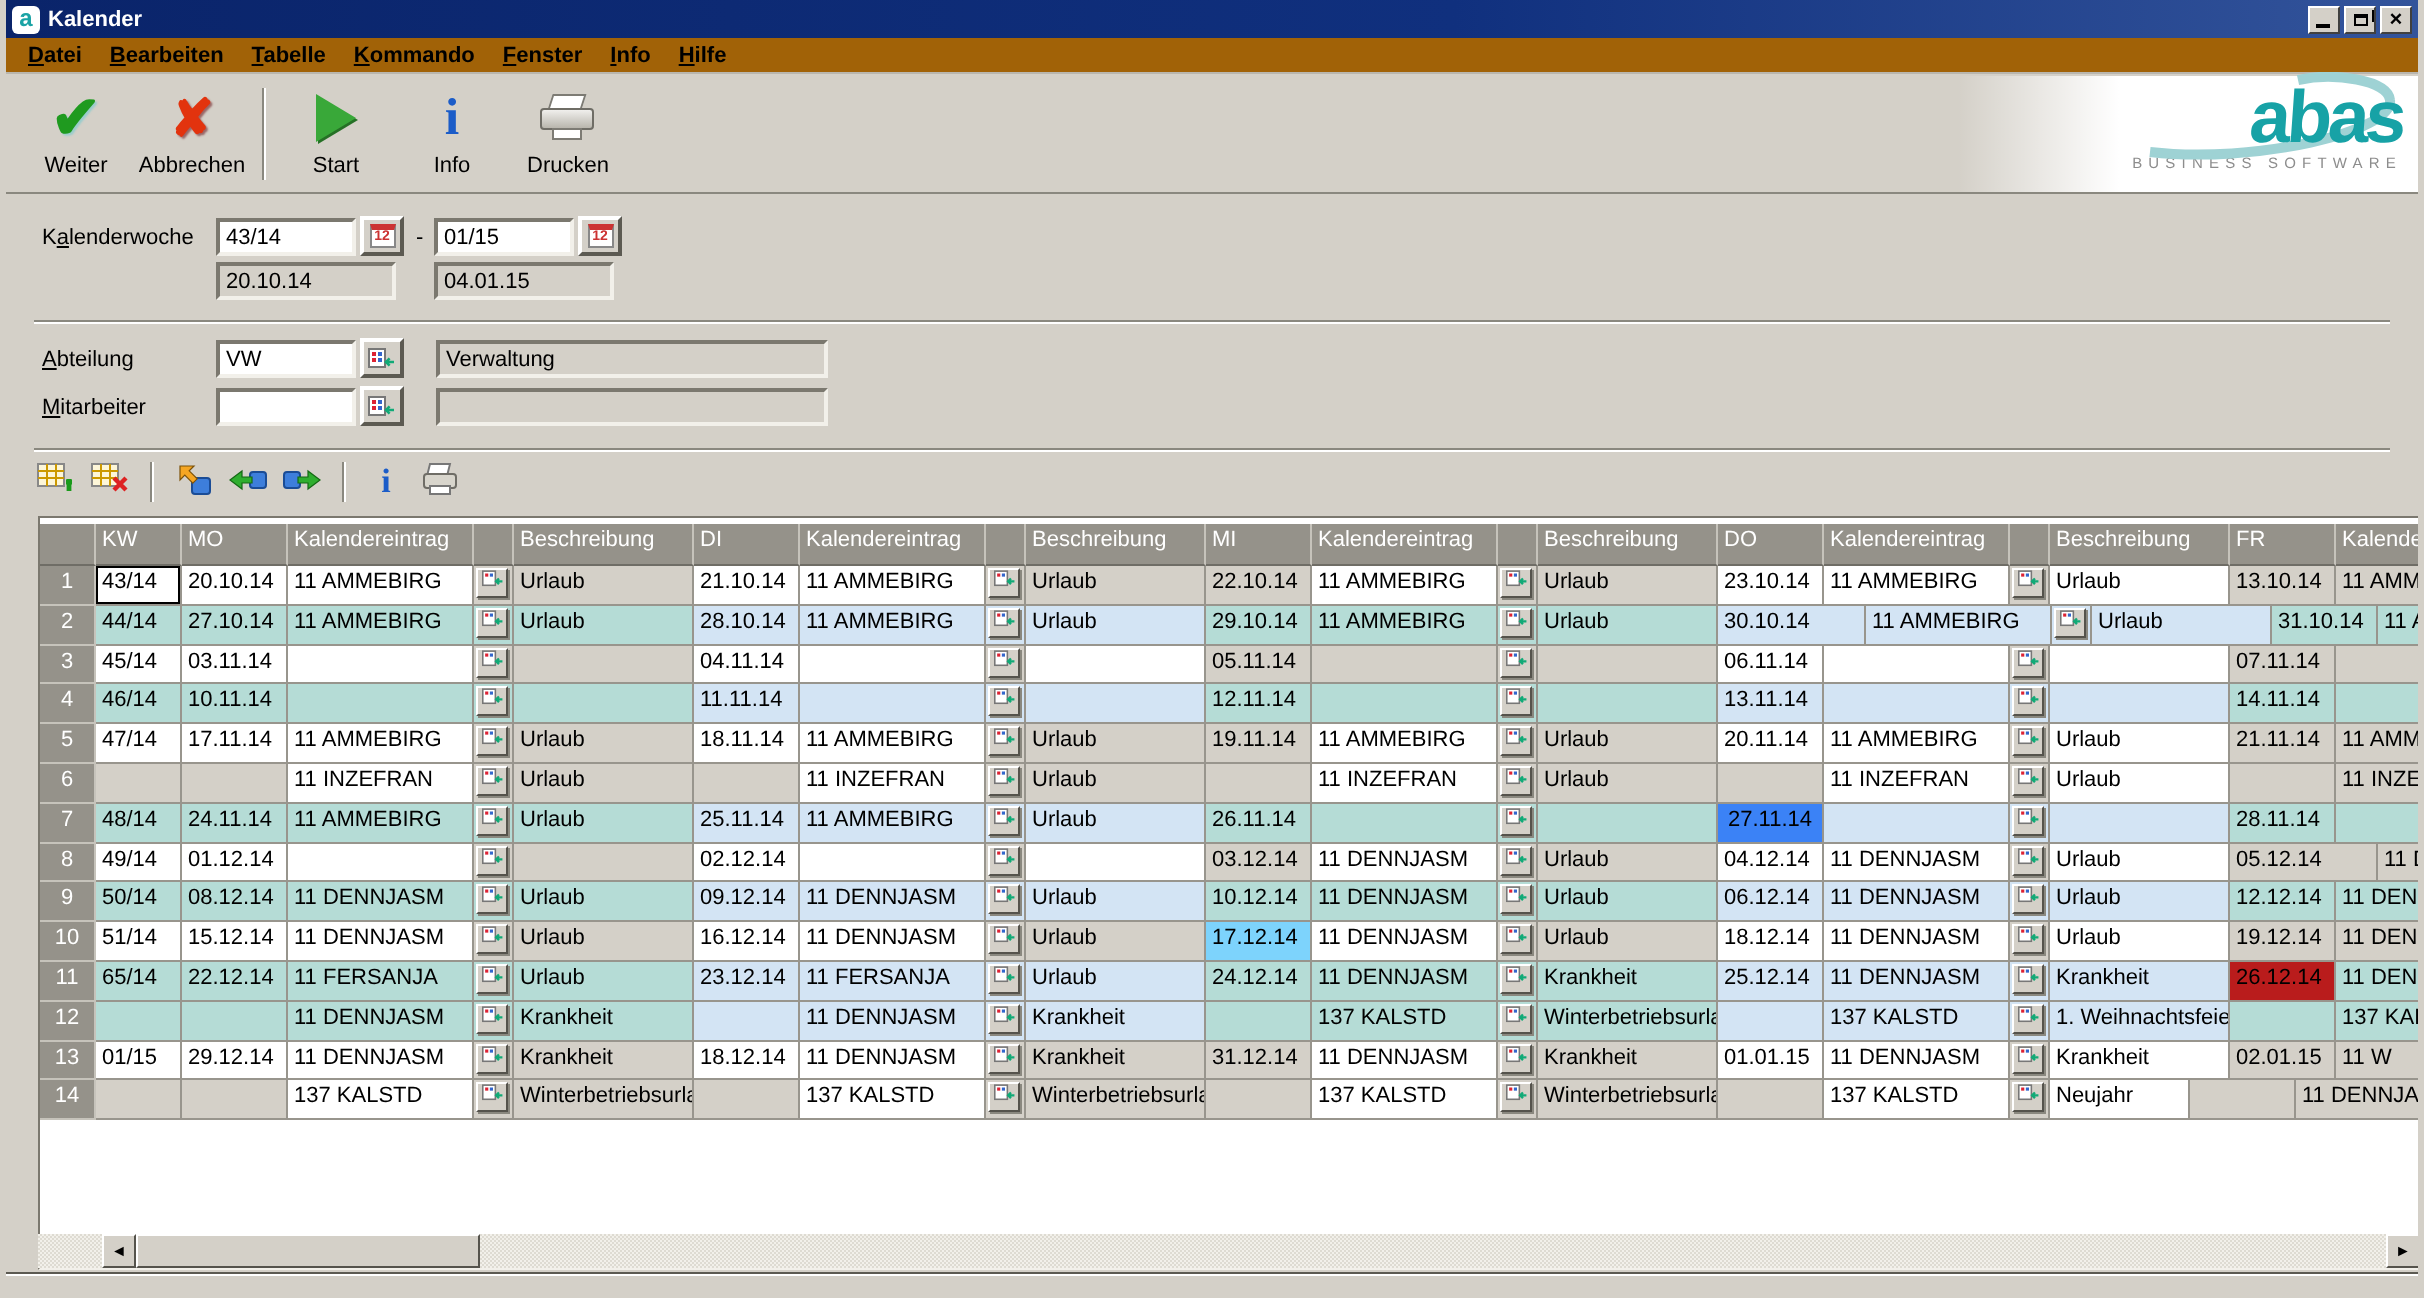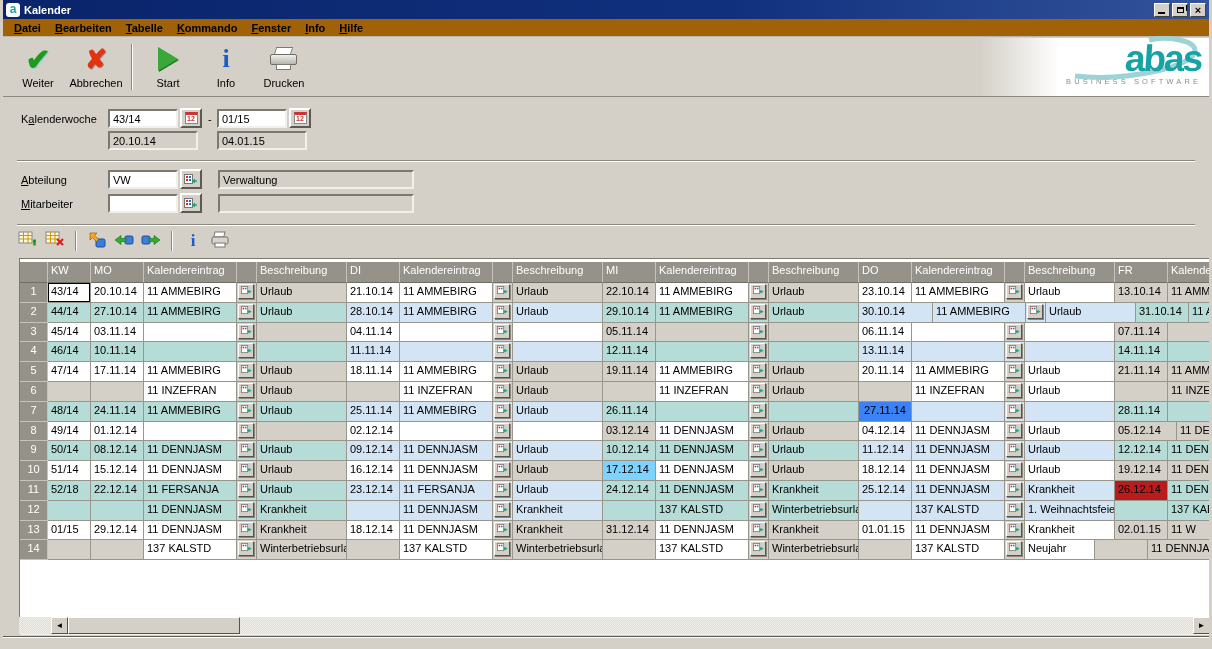--- a/index.html
+++ b/index.html
@@ -610,21 +610,21 @@
         <div class="cell " style="width:90px;background:#d4d0c8;">Urlaub</div>
         <div class="cell " style="width:53px;background:#fff;">04.12.14</div>
         <div class="cell " style="width:93px;background:#fff;">11 DENNJASM</div>
         <div class="cell btncell" style="width:20px;background:#d4d0c8;"><span class="lk"><svg width="11" height="9" viewBox="0 0 14 11">
               <rect x="0.5" y="0.5" width="8" height="9" fill="#fff" stroke="#777"></rect>
               <rect x="2" y="2" width="2" height="2" fill="#d23"></rect>
               <rect x="5" y="2" width="2" height="2" fill="#36c"></rect>
               <path d="M13 7 H9 M10.8 5.2 L9 7 L10.8 8.8" stroke="#1a7" fill="none" stroke-width="1.5"></path>
             </svg></span></div>
         <div class="cell " style="width:90px;background:#fff;">Urlaub</div>
-        <div class="cell " style="width:62px;background:#d4d0c8;">05.12.14</div>
+        <div class="cell " style="width:74px;background:#d4d0c8;">05.12.14</div>
         <div class="cell " style="width:93px;background:#d4d0c8;">11 DENNJASM</div>
       </div>
       <div class="trow" style="height:19.8px;">
         <div class="cell rn" style="width:28px;background:;">9</div>
         <div class="cell " style="width:43px;background:#b5dcd6;">50/14</div>
         <div class="cell " style="width:53px;background:#b5dcd6;">08.12.14</div>
         <div class="cell " style="width:93px;background:#b5dcd6;">11 DENNJASM</div>
         <div class="cell btncell" style="width:20px;background:#b5dcd6;"><span class="lk"><svg width="11" height="9" viewBox="0 0 14 11">
               <rect x="0.5" y="0.5" width="8" height="9" fill="#fff" stroke="#777"></rect>
               <rect x="2" y="2" width="2" height="2" fill="#d23"></rect>
@@ -643,21 +643,21 @@
         <div class="cell " style="width:90px;background:#d3e4f4;">Urlaub</div>
         <div class="cell " style="width:53px;background:#b5dcd6;">10.12.14</div>
         <div class="cell " style="width:93px;background:#b5dcd6;">11 DENNJASM</div>
         <div class="cell btncell" style="width:20px;background:#b5dcd6;"><span class="lk"><svg width="11" height="9" viewBox="0 0 14 11">
               <rect x="0.5" y="0.5" width="8" height="9" fill="#fff" stroke="#777"></rect>
               <rect x="2" y="2" width="2" height="2" fill="#d23"></rect>
               <rect x="5" y="2" width="2" height="2" fill="#36c"></rect>
               <path d="M13 7 H9 M10.8 5.2 L9 7 L10.8 8.8" stroke="#1a7" fill="none" stroke-width="1.5"></path>
             </svg></span></div>
         <div class="cell " style="width:90px;background:#b5dcd6;">Urlaub</div>
-        <div class="cell " style="width:53px;background:#d3e4f4;">11.12.14</div>
+        <div class="cell " style="width:53px;background:#d3e4f4;">06.12.14</div>
         <div class="cell " style="width:93px;background:#d3e4f4;">11 DENNJASM</div>
         <div class="cell btncell" style="width:20px;background:#d3e4f4;"><span class="lk"><svg width="11" height="9" viewBox="0 0 14 11">
               <rect x="0.5" y="0.5" width="8" height="9" fill="#fff" stroke="#777"></rect>
               <rect x="2" y="2" width="2" height="2" fill="#d23"></rect>
               <rect x="5" y="2" width="2" height="2" fill="#36c"></rect>
               <path d="M13 7 H9 M10.8 5.2 L9 7 L10.8 8.8" stroke="#1a7" fill="none" stroke-width="1.5"></path>
             </svg></span></div>
         <div class="cell " style="width:90px;background:#d3e4f4;">Urlaub</div>
         <div class="cell " style="width:53px;background:#b5dcd6;">12.12.14</div>
         <div class="cell " style="width:93px;background:#b5dcd6;">11 DENNJASM</div>
@@ -699,21 +699,21 @@
               <rect x="2" y="2" width="2" height="2" fill="#d23"></rect>
               <rect x="5" y="2" width="2" height="2" fill="#36c"></rect>
               <path d="M13 7 H9 M10.8 5.2 L9 7 L10.8 8.8" stroke="#1a7" fill="none" stroke-width="1.5"></path>
             </svg></span></div>
         <div class="cell " style="width:90px;background:#fff;">Urlaub</div>
         <div class="cell " style="width:53px;background:#d4d0c8;">19.12.14</div>
         <div class="cell " style="width:93px;background:#d4d0c8;">11 DENNJASM</div>
       </div>
       <div class="trow" style="height:19.8px;">
         <div class="cell rn" style="width:28px;background:;">11</div>
-        <div class="cell " style="width:43px;background:#b5dcd6;">52/18</div>
+        <div class="cell " style="width:43px;background:#b5dcd6;">65/14</div>
         <div class="cell " style="width:53px;background:#b5dcd6;">22.12.14</div>
         <div class="cell " style="width:93px;background:#b5dcd6;">11 FERSANJA</div>
         <div class="cell btncell" style="width:20px;background:#b5dcd6;"><span class="lk"><svg width="11" height="9" viewBox="0 0 14 11">
               <rect x="0.5" y="0.5" width="8" height="9" fill="#fff" stroke="#777"></rect>
               <rect x="2" y="2" width="2" height="2" fill="#d23"></rect>
               <rect x="5" y="2" width="2" height="2" fill="#36c"></rect>
               <path d="M13 7 H9 M10.8 5.2 L9 7 L10.8 8.8" stroke="#1a7" fill="none" stroke-width="1.5"></path>
             </svg></span></div>
         <div class="cell " style="width:90px;background:#b5dcd6;">Urlaub</div>
         <div class="cell " style="width:53px;background:#d3e4f4;">23.12.14</div>

